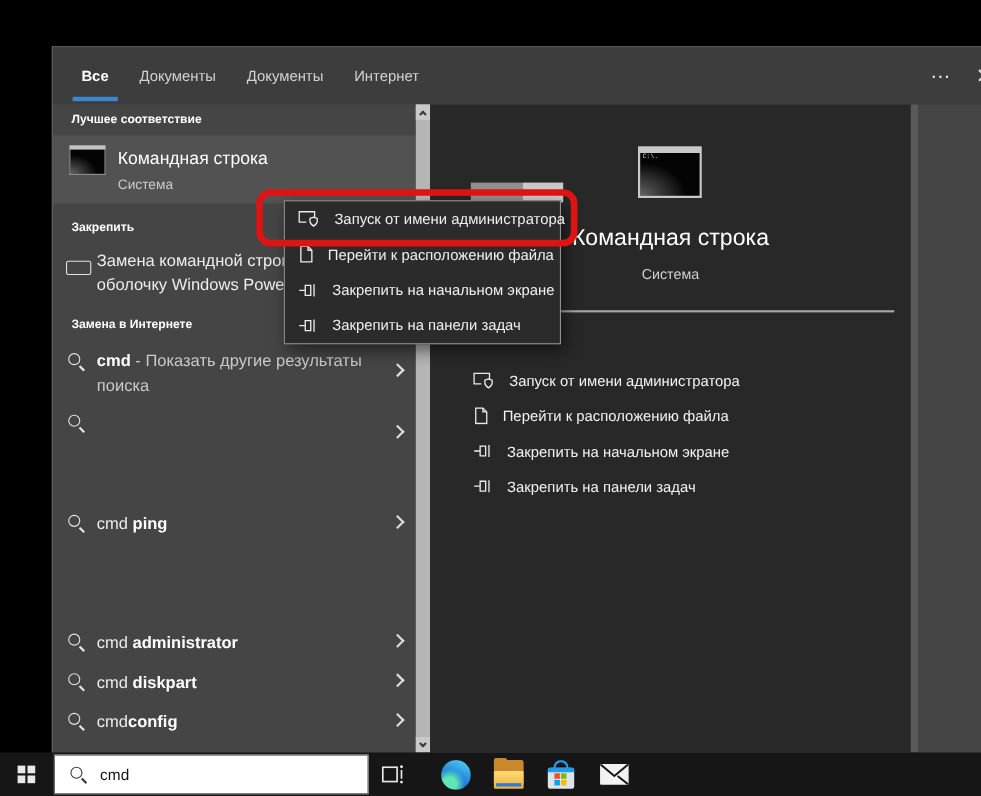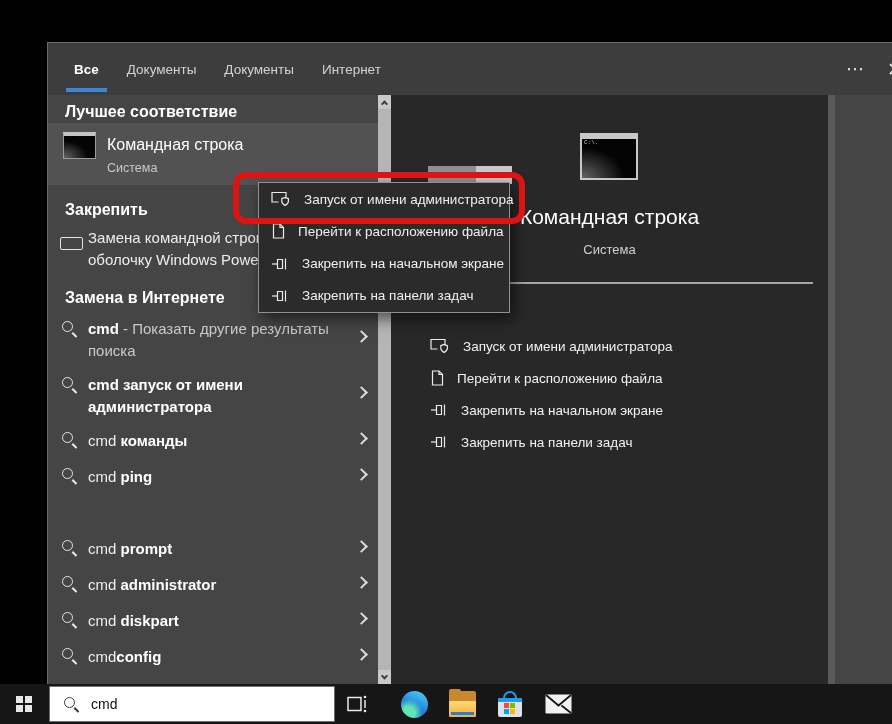--- a/index.html
+++ b/index.html
@@ -32,21 +32,21 @@
   .sb-arrow { position:absolute; left:0; width:13px; height:14px; background:#c9c9c9;
     display:flex; align-items:center; justify-content:center; }
   .sb-arrow.top { top:0; } .sb-arrow.bottom { bottom:0; }
   .sb-ch { width:5px; height:5px; border-style:solid; border-color:#3c3c3c; border-width:0; }
   .sb-ch.up { border-top-width:2px; border-left-width:2px; transform:rotate(45deg) translate(1px,1px); }
   .sb-ch.down { border-bottom-width:2px; border-right-width:2px; transform:rotate(45deg) translate(-1px,-1px); }
   .right-col { position:relative; width:444px; background:#282828; }
   .edge-strip { position:absolute; right:0; top:0; bottom:0; width:7px; background:#5a5a5a; }
 
   
-  .sec-h { position:absolute; left:17px; font-size:16px; font-weight:700; color:#fff; }
+  .sec-h { position:absolute; left:17px; font-size:11px; font-weight:700; color:#fff; }
   .bm-row { position:absolute; top:28px; left:0; right:0; height:62px; background:#525252; }
   .bm-title { position:absolute; left:59px; top:13px; font-size:16px; color:#fff; }
   .bm-sub { position:absolute; left:59px; top:38px; font-size:12.5px; color:#c9c9c9; }
 
   
   .cmdicon { display:block;
     background:radial-gradient(ellipse at 0% 100%, rgba(255,255,255,.38), rgba(255,255,255,0) 55%), #040404; }
   .cmdicon.sm { position:absolute; left:15px; top:9px; width:33px; height:27px;
     border:1px solid #9a9a9a; border-top:4px solid #c4c4c4; }
   .cmdicon.lg { position:absolute; left:189px; top:38px; width:58px; height:47px;
@@ -195,40 +195,26 @@
           <span class="mag"></span>
           <div class="sug-text">
             <div><b>cmd</b><span class="dim"> - Показать другие результаты</span></div>
             <div><span class="dim">поиска</span></div>
           </div>
           <span class="chev"></span>
         </div>
 
         <div class="sug-row two" style="top:271px">
           <span class="mag"></span>
-          <div class="sug-text">
-            <div><b>cmd запуск от имени</b></div>
-            <div><b>администратора</b></div>
-          </div>
-          <span class="chev"></span>
-        </div>
-
-        <div class="sug-row" style="top:327px">
-          <span class="mag"></span>
-          <div class="sug-text"><span>cmd </span><b>команды</b></div>
-          <span class="chev"></span>
-        </div>
+          <span class="chev"></span>
+        </div>
+
         <div class="sug-row" style="top:363px">
           <span class="mag"></span>
           <div class="sug-text"><span>cmd </span><b>ping</b></div>
-          <span class="chev"></span>
-        </div>
-        <div class="sug-row" style="top:435px">
-          <span class="mag"></span>
-          <div class="sug-text"><span>cmd </span><b>prompt</b></div>
           <span class="chev"></span>
         </div>
         <div class="sug-row" style="top:471px">
           <span class="mag"></span>
           <div class="sug-text"><span>cmd </span><b>administrator</b></div>
           <span class="chev"></span>
         </div>
         <div class="sug-row" style="top:507px">
           <span class="mag"></span>
           <div class="sug-text"><span>cmd </span><b>diskpart</b></div>

